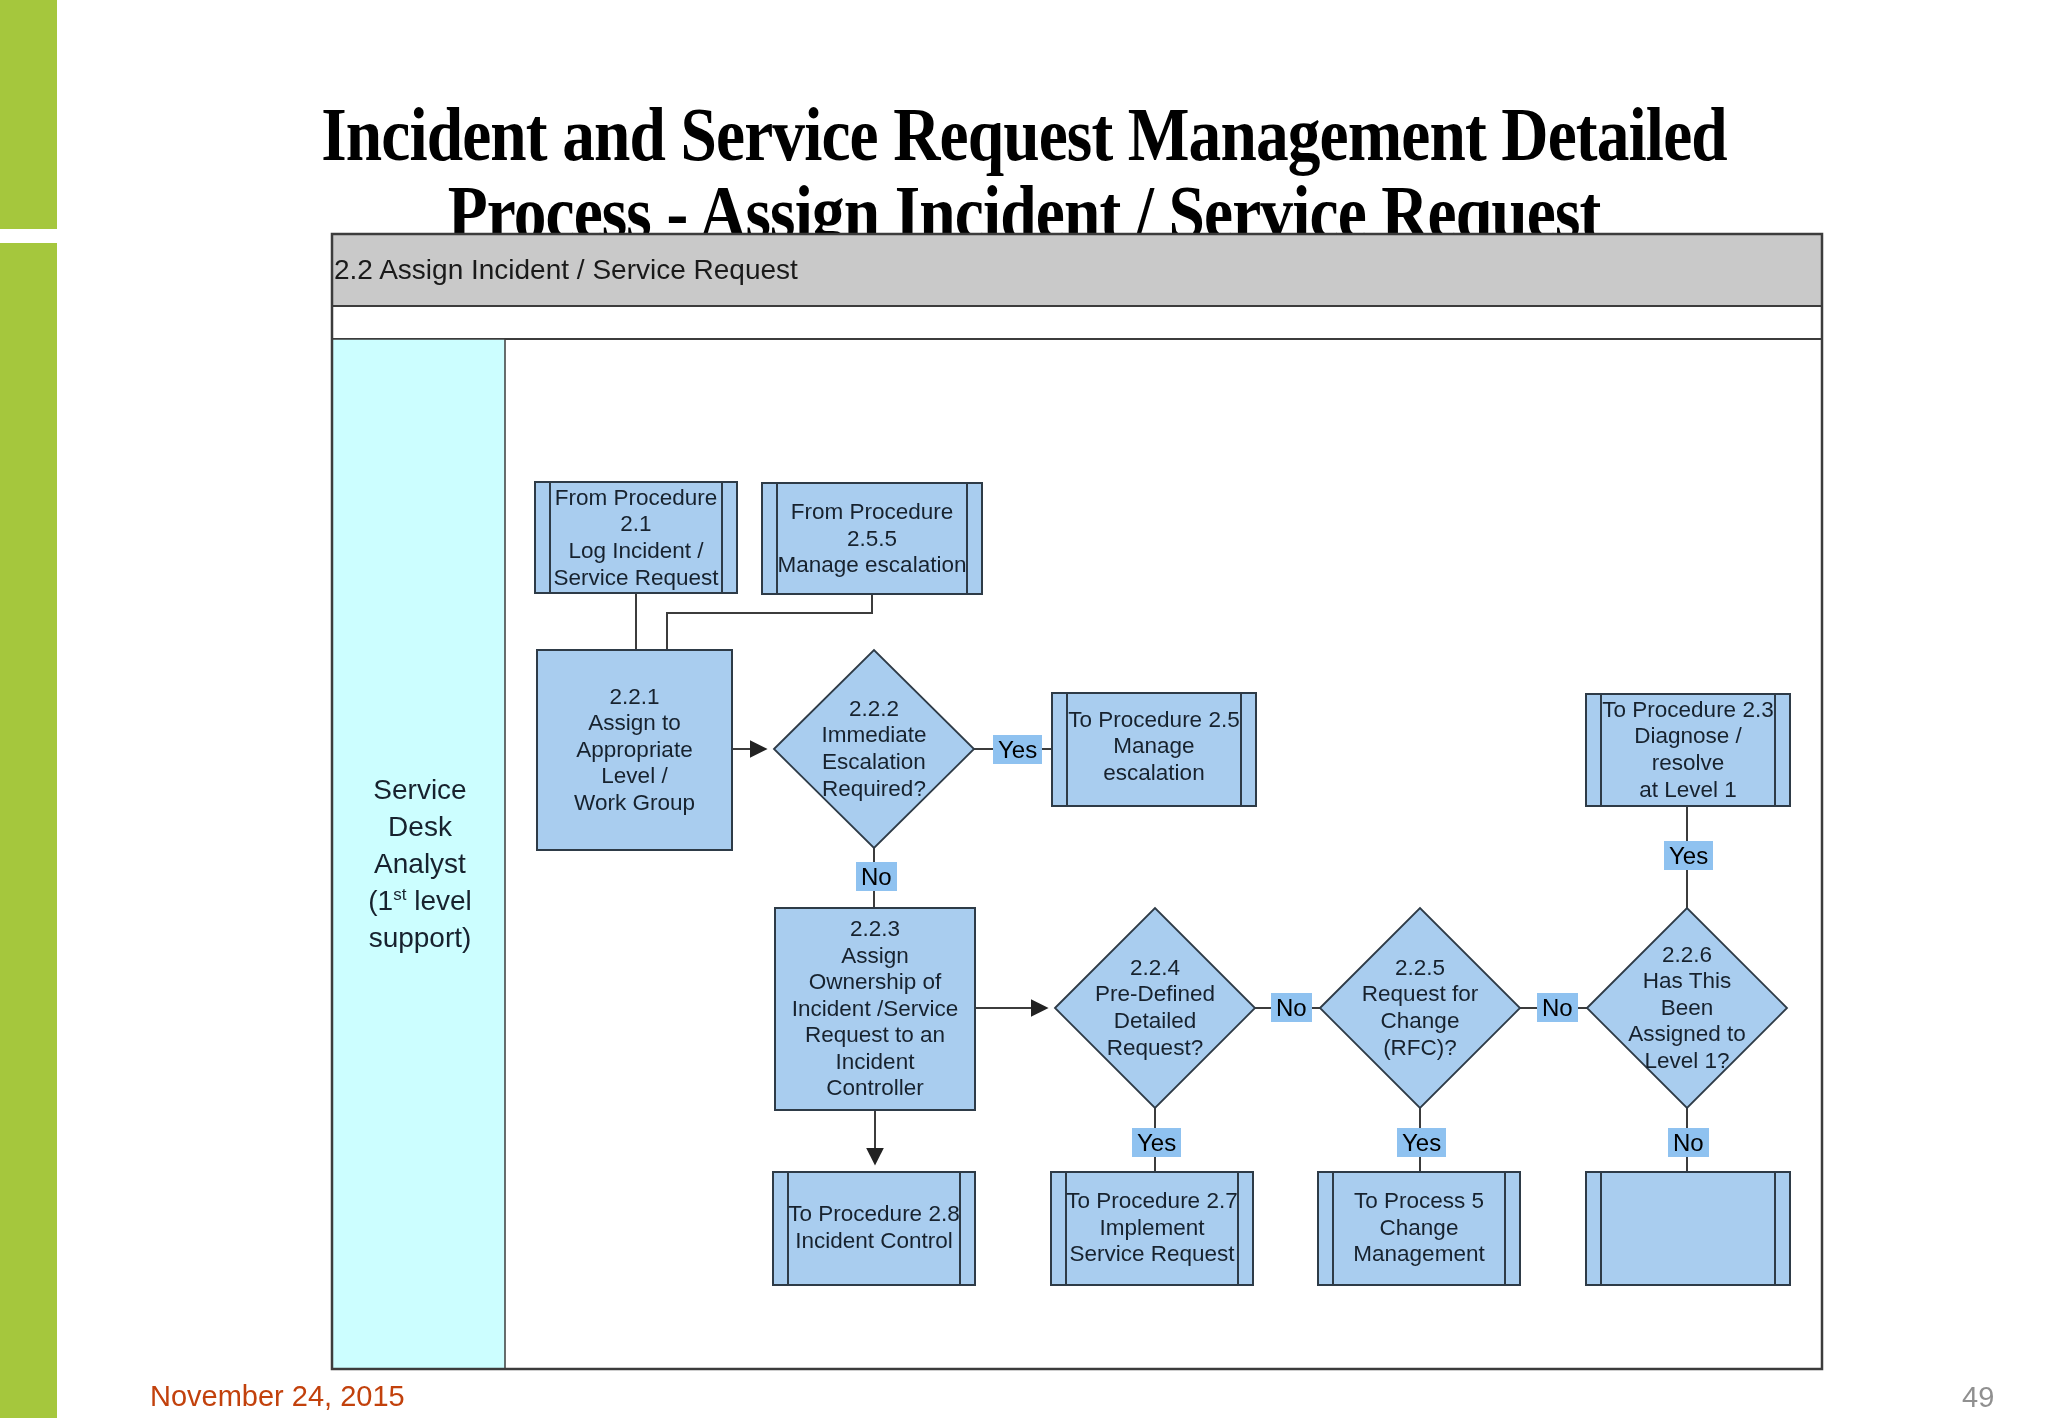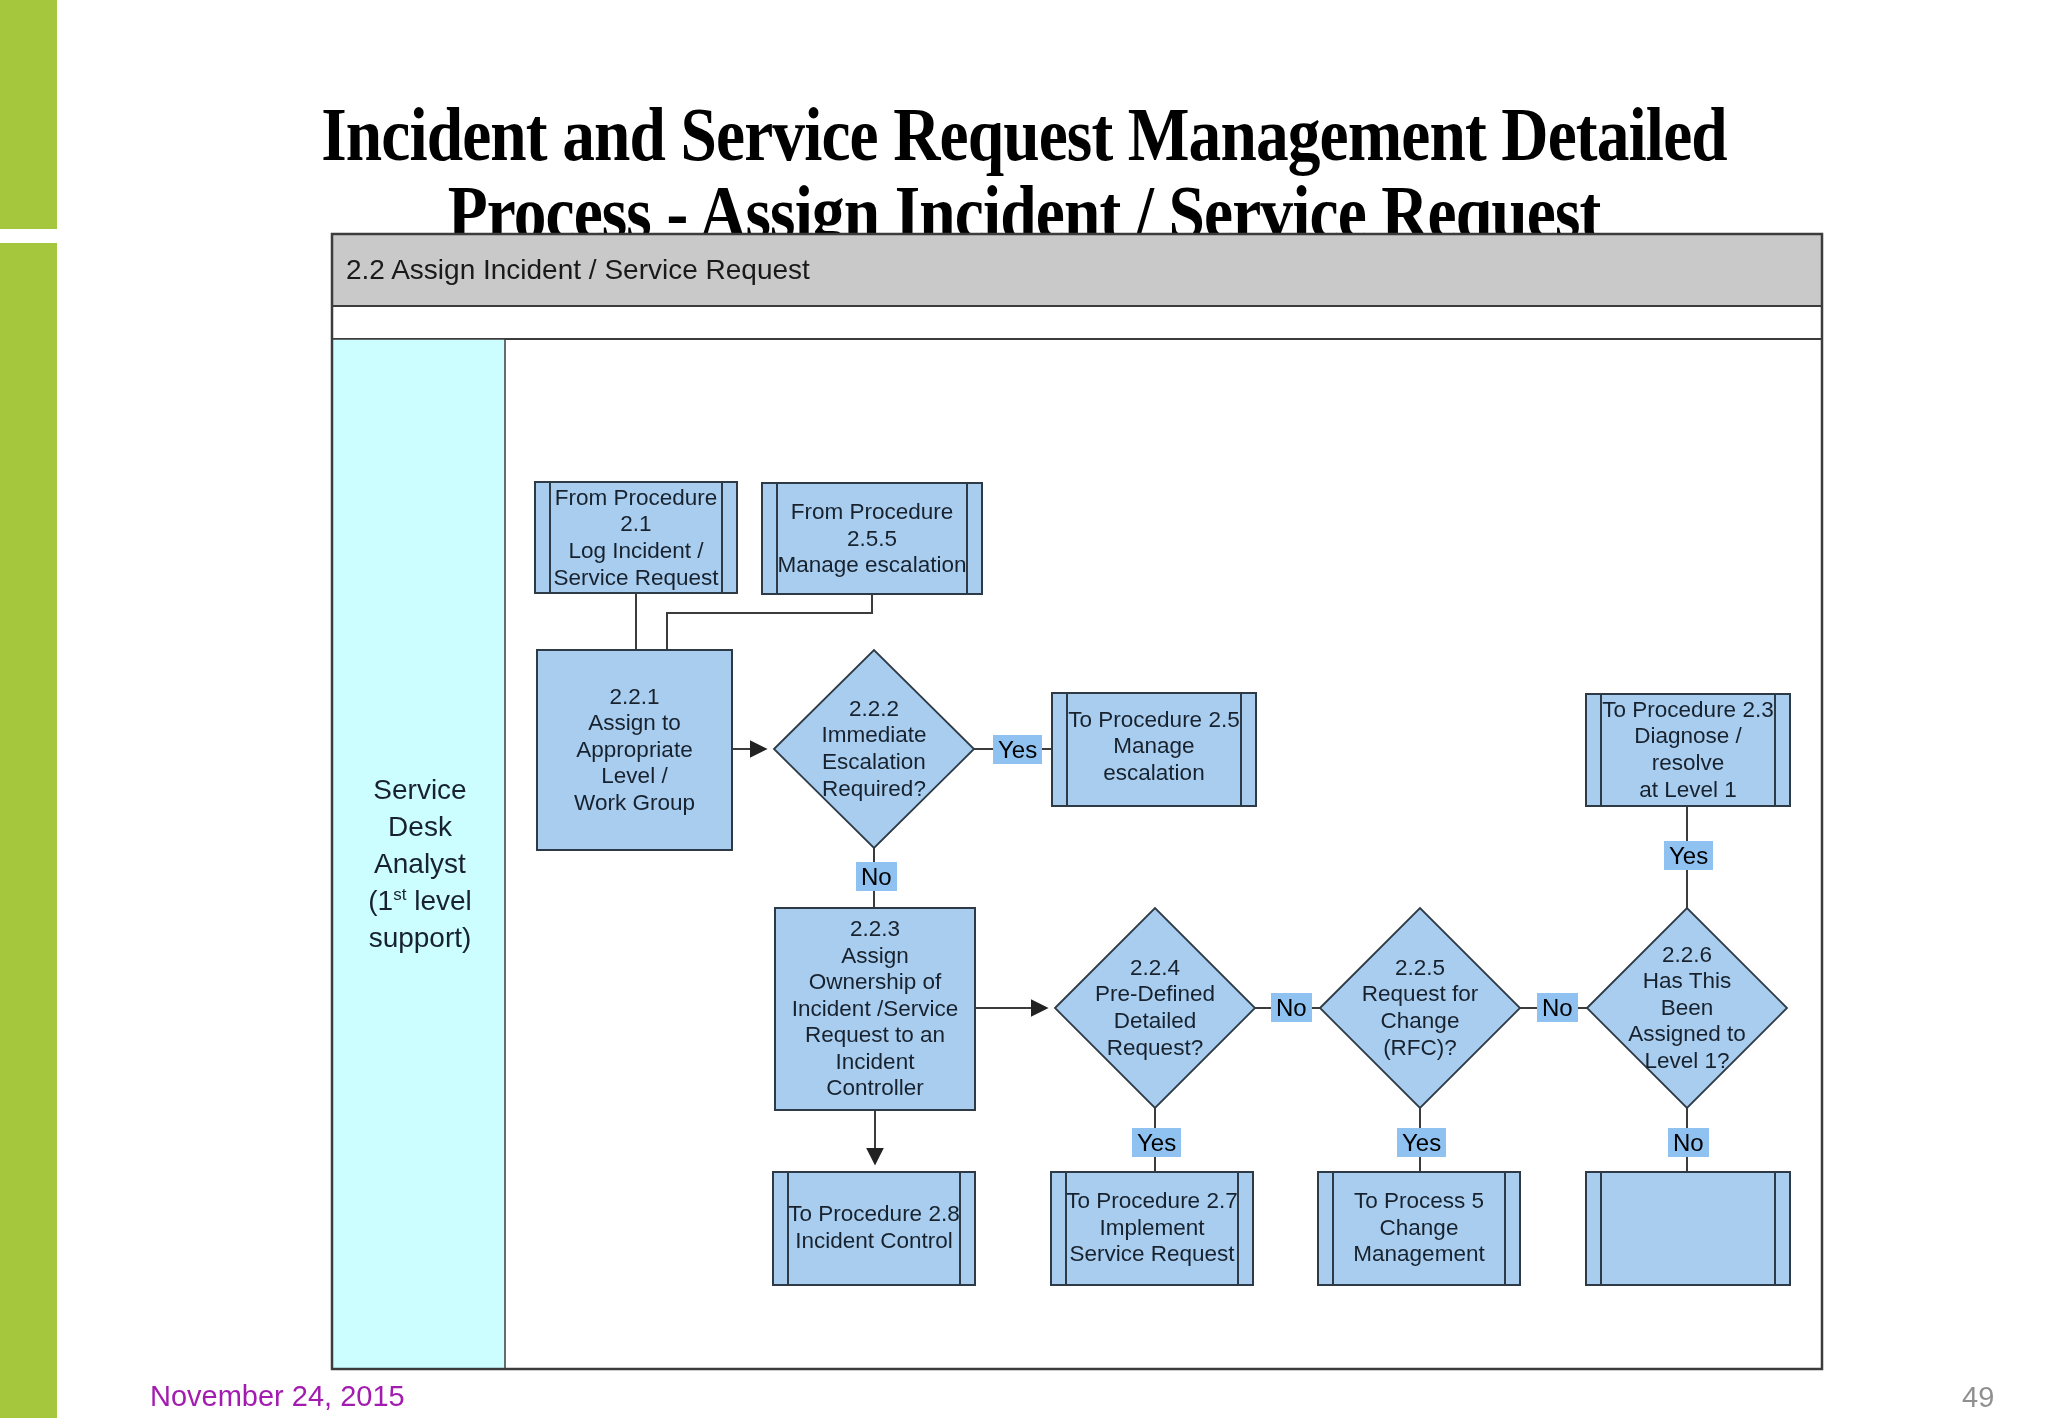--- a/index.html
+++ b/index.html
@@ -11,27 +11,27 @@
   .slide-title{position:absolute;left:64px;top:44px;width:1920px;text-align:center;
                font-family:"Liberation Serif",serif;font-weight:700;color:#000;
                font-size:76px;line-height:1.03;letter-spacing:-1px;
                transform:scaleX(.86);transform-origin:50% 0;}
   .slide-title span{display:block;}
   svg.layer{position:absolute;left:0;top:0;}
   .txt{position:absolute;display:flex;align-items:center;justify-content:center;
        text-align:center;color:#17222e;font-size:22.5px;line-height:1.18;
        white-space:pre-line;}
   .hdr-label{position:absolute;left:332px;top:234px;width:1000px;height:72px;
-             display:flex;align-items:center;padding-left:14px;font-size:28px;color:#1a1a1a;}
+             display:flex;align-items:center;padding-left:2px;font-size:28px;color:#1a1a1a;}
   .lane-text{position:absolute;left:335px;top:772px;width:170px;text-align:center;
              font-size:28px;line-height:1.32;color:#17222e;white-space:pre-line;}
   .lane-text sup{font-size:17px;line-height:0;margin-top:17px;}
   .edge-label{position:absolute;background:#8FC2F0;color:#000000;font-size:24px;
               line-height:1.05;padding:2px 5px;}
-  .footer-date{position:absolute;left:150px;top:1380px;font-size:29px;color:#a21caf;}
+  .footer-date{position:absolute;left:150px;top:1380px;font-size:29px;color:#c2410c;}
   .page-num{position:absolute;left:1962px;top:1381px;font-size:29px;color:#909090;}
 </style>
 </head>
 <body>
 
 <div class="canvas">
 
   <div class="accent-bar bar-top"></div>
   <div class="accent-bar bar-bottom"></div>
 

